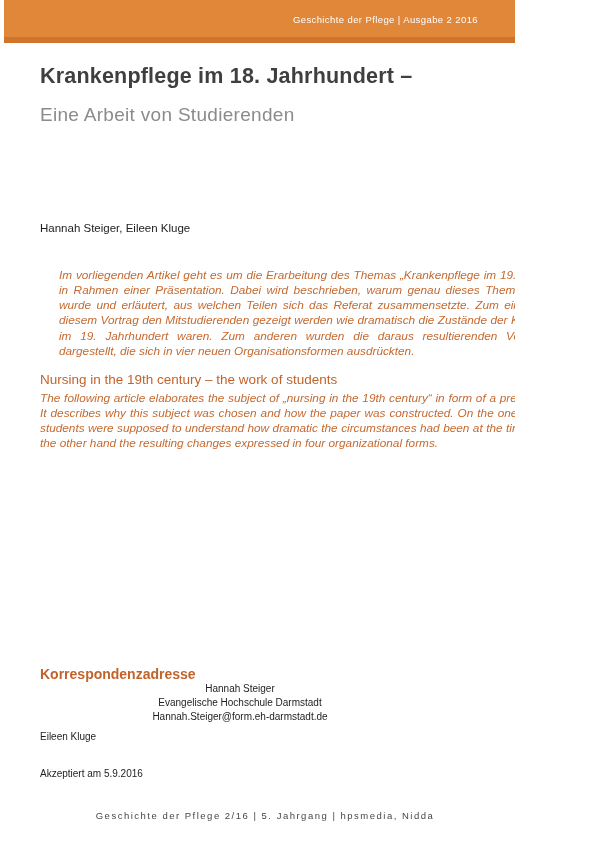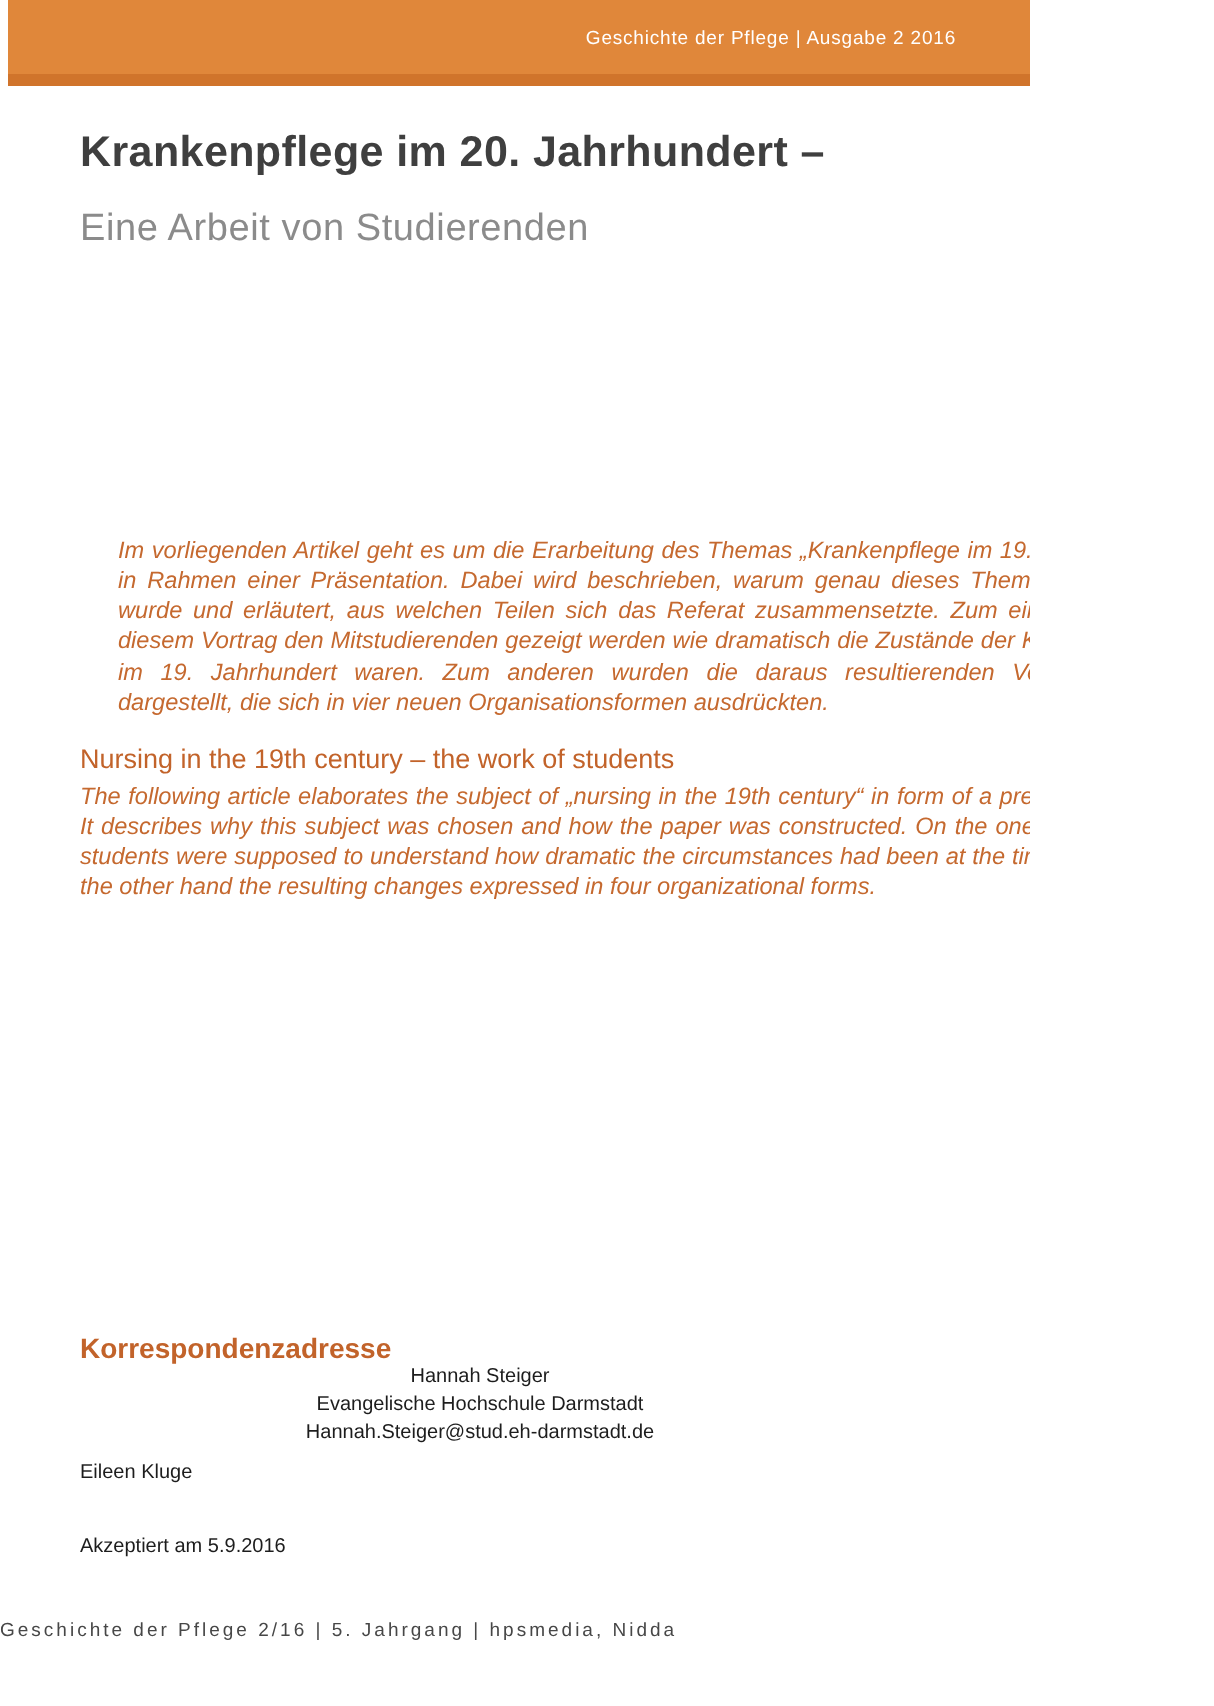--- a/index.html
+++ b/index.html
@@ -141,21 +141,21 @@
     font-size: 10px;
     line-height: 14px;
     color: #1d1d1d;
   }
   
   .footer-line {
     position: absolute;
     left: 0;
     top: 810px;
     width: 530px;
-    text-align: left;
+    text-align: center;
     font-size: 9.5px;
     letter-spacing: 1.5px;
     color: #474747;
   }
   .footer-divider {
     position: absolute;
     left: 553px;
     top: 800px;
     width: 1px;
     height: 53px;
@@ -173,37 +173,38 @@
 </style>
 </head>
 <body>
 
 <div id="page">
 
   <div class="header-bar"></div>
   <div class="header-bar-strip"></div>
   <div class="header-issue">Geschichte der Pflege | Ausgabe 2 2016</div>
 
-  <h1 class="title">Krankenpflege im 20. Jahrhundert –</h1>
+  <h1 class="title">Krankenpflege im 18. Jahrhundert –</h1>
 
   <h2 class="subtitle">Eine Arbeit von Studierenden</h2>
 
+  <div class="authors">Hannah Steiger, Eileen Kluge</div>
 
   <p class="abstract-de">Im vorliegenden Artikel geht es um die Erarbeitung des Themas „Krankenpflege im 19. Jahrhundert“ in Rahmen einer Präsentation. Dabei wird beschrieben, warum genau dieses Thema ausgewählt wurde und erläutert, aus welchen Teilen sich das Referat zusammensetzte. Zum einen sollte mit diesem Vortrag den Mitstudierenden gezeigt werden wie dramatisch die Zustände der Krankenpflege im 19. Jahrhundert waren. Zum anderen wurden die daraus resultierenden Veränderungen dargestellt, die sich in vier neuen Organisationsformen ausdrückten.</p>
 
   <h3 class="abstract-en-heading">Nursing in the 19th century – the work of students</h3>
 
   <p class="abstract-en">The following article elaborates the subject of „nursing in the 19th century“ in form of a presentation. It describes why this subject was chosen and how the paper was constructed. On the one hand the students were supposed to understand how dramatic the circumstances had been at the time and on the other hand the resulting changes expressed in four organizational forms.</p>
 
   <h3 class="corr-heading">Korrespondenzadresse</h3>
 
   <div class="contact-1">
     <div>Hannah Steiger</div>
     <div>Evangelische Hochschule Darmstadt</div>
-    <div>Hannah.Steiger@stud.eh-darmstadt.de</div>
+    <div>Hannah.Steiger@form.eh-darmstadt.de</div>
   </div>
 
   <div class="contact-2">
     <div>Eileen Kluge</div>
   </div>
 
   <div class="dates">
     <div>Akzeptiert am 5.9.2016</div>
   </div>
 

